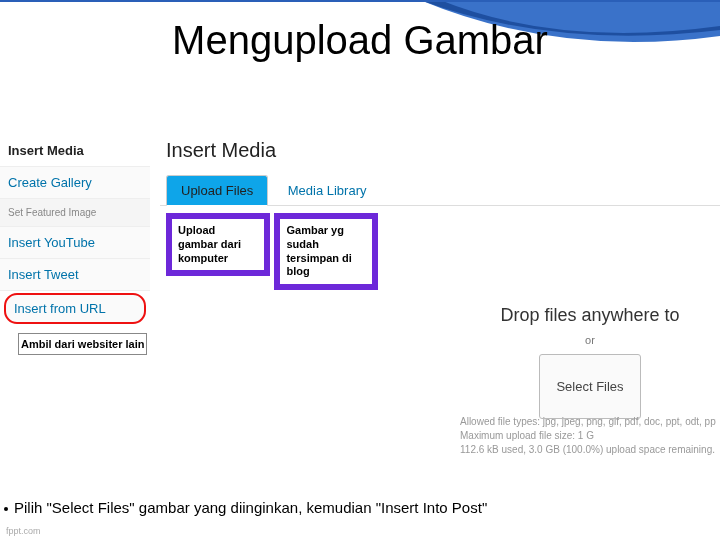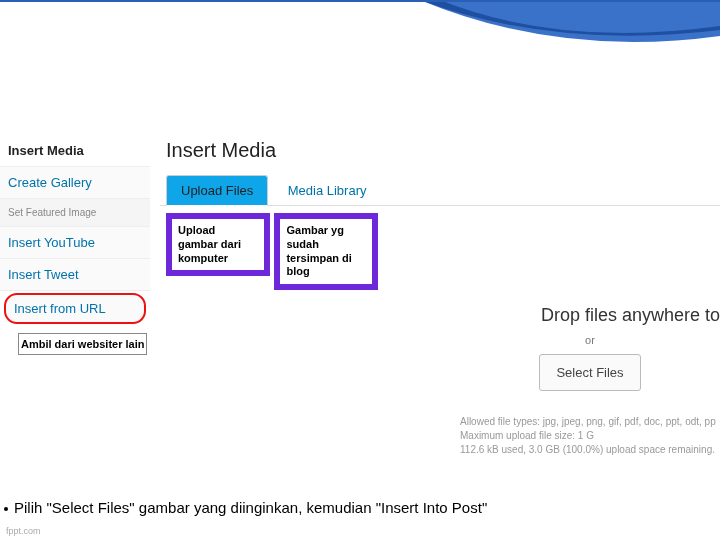--- a/index.html
+++ b/index.html
@@ -28,43 +28,44 @@
   .tab { display: inline-block; font-size: 13px; color: #0073aa; padding: 7px 14px; border: 1px solid transparent; border-bottom: none; position: relative; top: 1px; }
   .tab.active { color: #222; border: 1px solid #ccc; border-bottom: 1px solid #fff; background: #0ea5e9; border-radius: 3px 3px 0 0; }
 
   .callouts { position: absolute; left: 166px; top: 78px; }
   .callout { display: inline-block; vertical-align: top; width: 104px; background: #fff; border: 6px solid #6d28d9; font-size: 11px; font-weight: bold; color: #000; padding: 5px 6px; line-height: 1.25; position: relative; }
   .callout + .callout { }
 
   .ambil-callout { position: absolute; left: 18px; top: 198px; background: #fff; border: 1px solid #888; font-size: 11px; font-weight: bold; padding: 4px 2px; }
 
   .drop-area { position: absolute; right: 0; top: 170px; width: 260px; text-align: center; }
-  .drop-title { font-size: 18px; color: #333; font-weight: normal; text-align: right; }
+  .drop-title { font-size: 18px; color: #333; font-weight: normal; }
   .drop-or { font-size: 11px; color: #777; margin: 8px 0; }
-  .select-files-btn { display: inline-block; border: 1px solid #bbb; border-radius: 3px; padding: 10px 16px; font-size: 13px; color: #444; background: #fafafa; }
+  .select-files-btn { display: inline-block; border: 1px solid #bbb; border-radius: 3px; padding: 24px 16px; font-size: 13px; color: #444; background: #fafafa; }
 
   .allowed { position: absolute; right: 0; top: 280px; width: 260px; font-size: 10px; color: #999; text-align: left; line-height: 1.4; padding-right: 4px; }
   .allowed div { white-space: nowrap; overflow: hidden; }
 
   .bottom-caption { position: absolute; left: 4px; bottom: 24px; font-size: 15px; color: #000; }
   .bottom-caption::before { content: ""; display: inline-block; width: 4px; height: 4px; background: #000; border-radius: 50%; margin-right: 6px; vertical-align: middle; }
 
   .fppt { position: absolute; left: 6px; bottom: 4px; font-size: 9px; color: #aaa; }
 </style>
 </head>
 <body>
 
 <div class="stage">
   <svg class="top-curve" viewBox="0 0 720 90" preserveAspectRatio="none">
     <path d="M420,0 Q560,58 720,36 L720,0 Z" fill="#3a72c9"></path>
     <path d="M420,0 Q555,50 720,30 L720,26 Q560,48 440,0 Z" fill="#1e4fa0"></path>
     <path d="M0,0 L720,0 L720,3 Q540,48 420,3 L0,3 Z" fill="#2a5fb8" opacity="0.0"></path>
     <path d="M0,0 L720,0 L720,2 L0,2 Z" fill="#2a5fb8"></path>
   </svg>
 
+  <div class="slide-title">Mengupload Gambar</div>
 
   <div class="shot">
 
     <div class="sidebar">
       <div class="side-item active">Insert Media</div>
       <div class="side-item">Create Gallery</div>
       <div class="side-secondary">Set Featured Image</div>
       <div class="side-item">Insert YouTube</div>
       <div class="side-item">Insert Tweet</div>
       <div class="side-item selected">Insert from URL</div>

